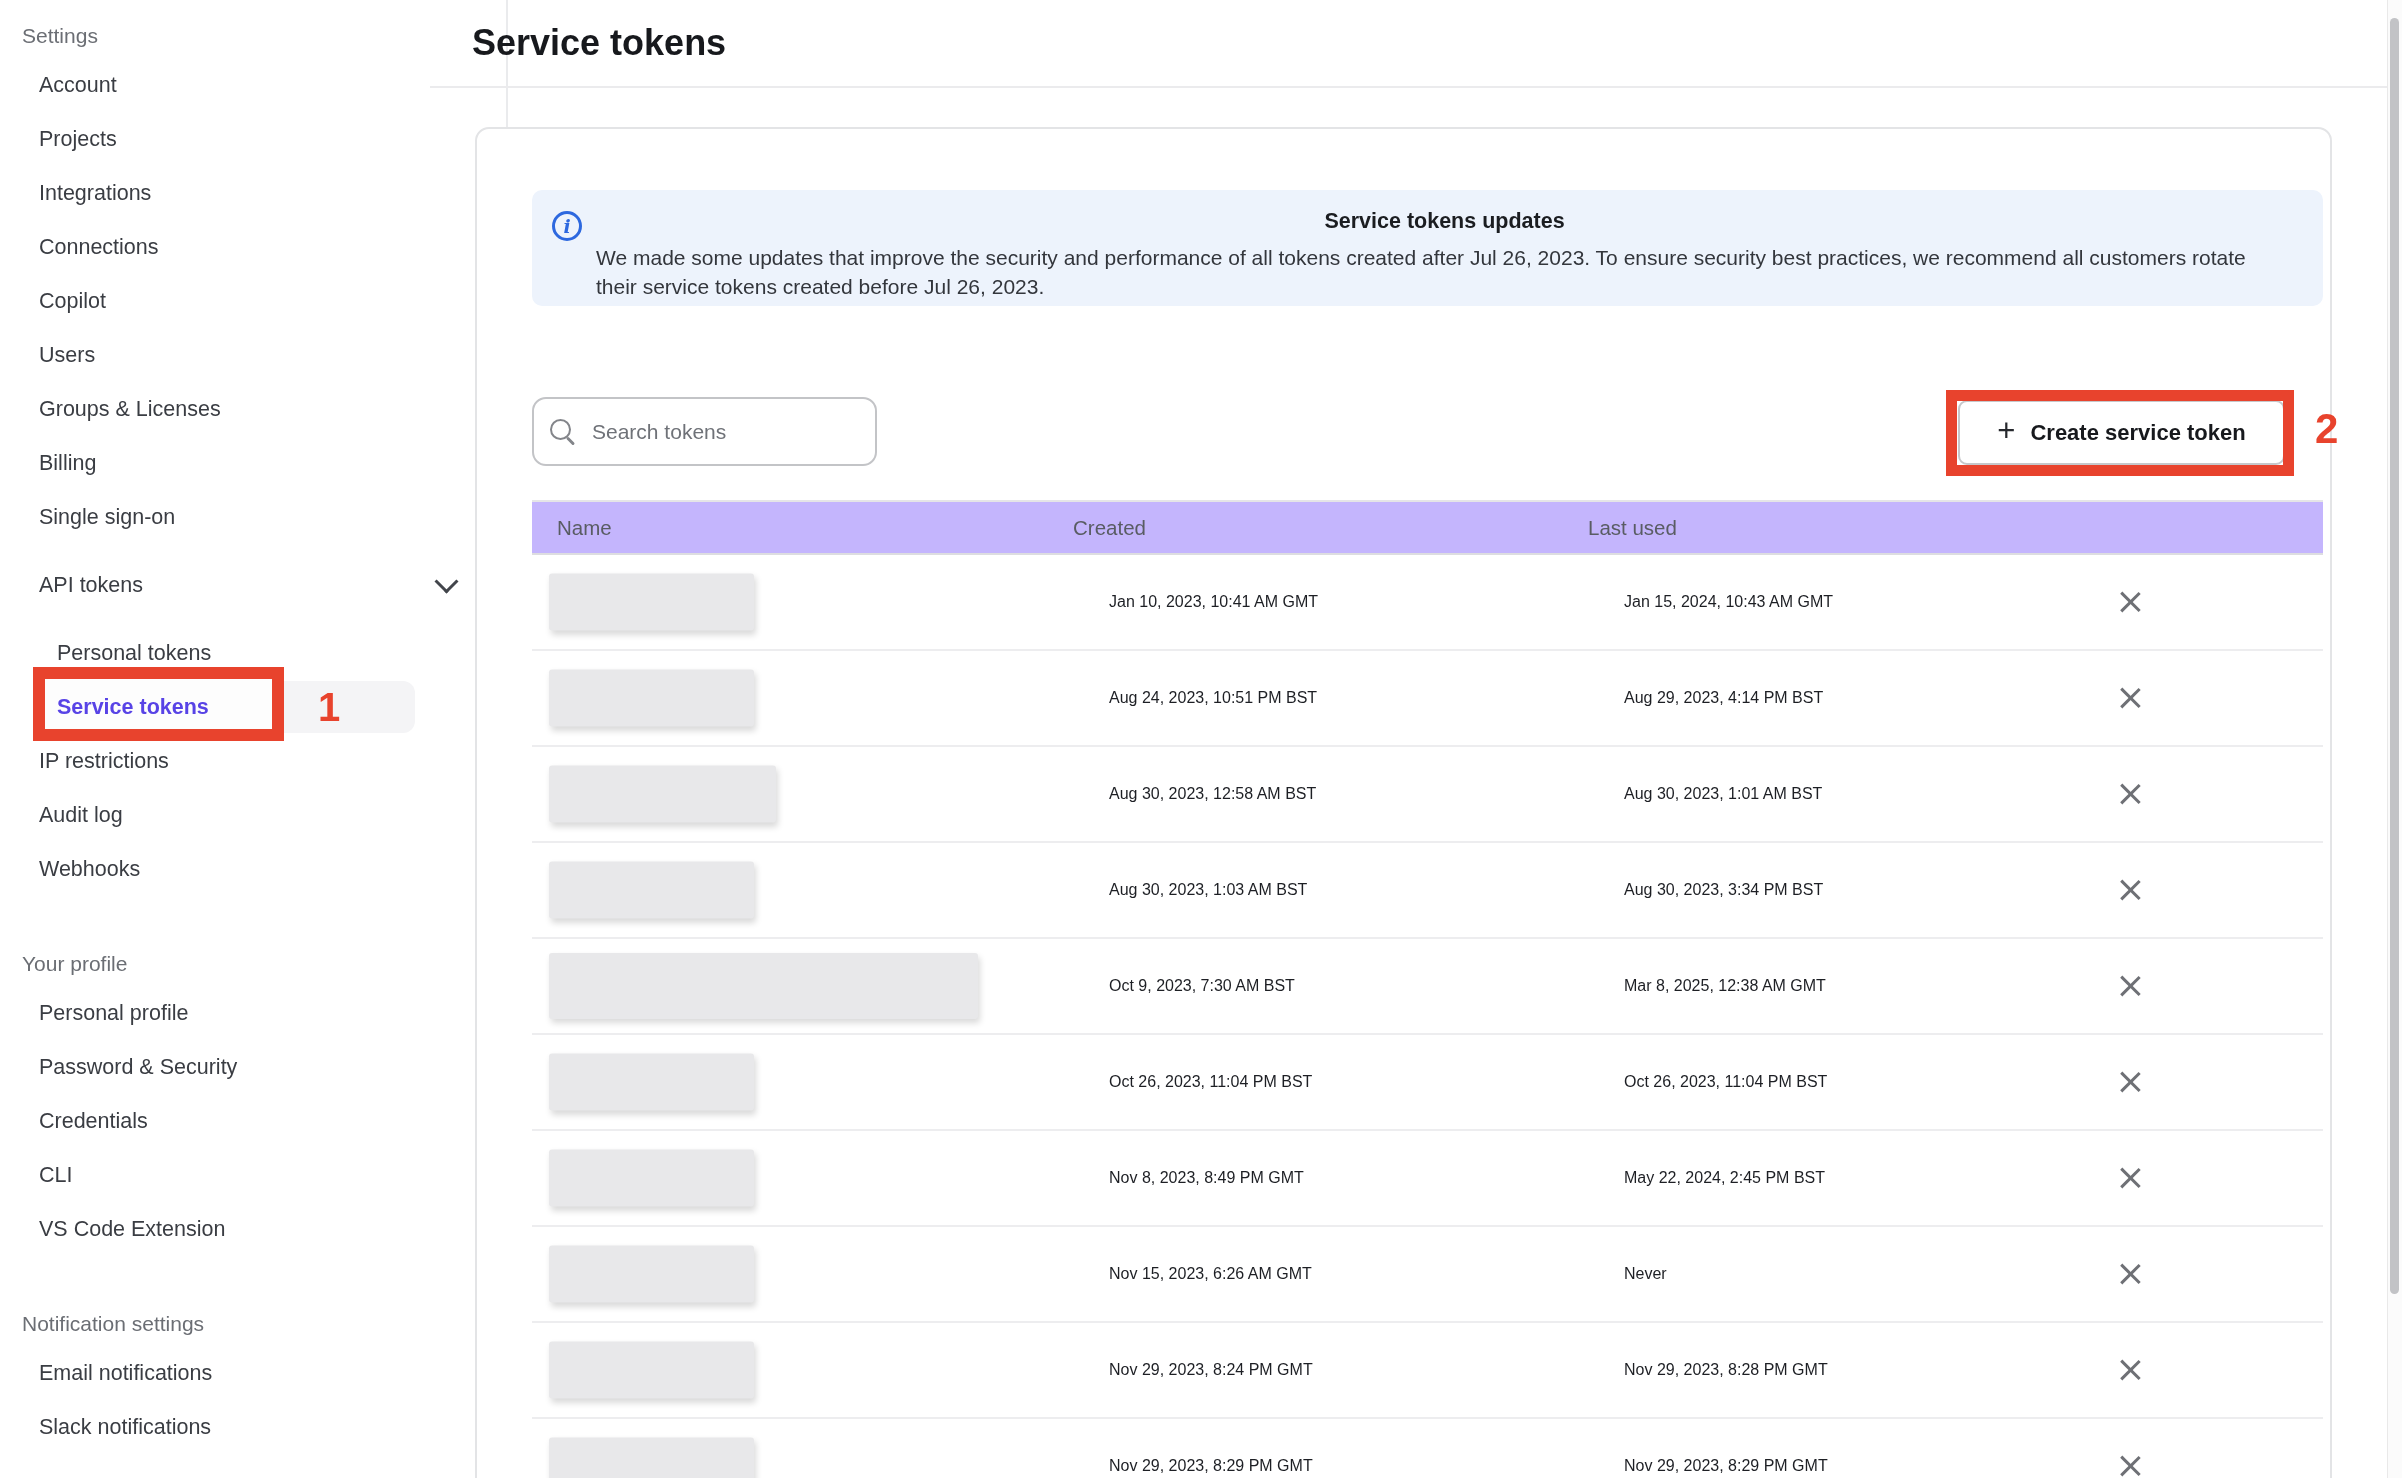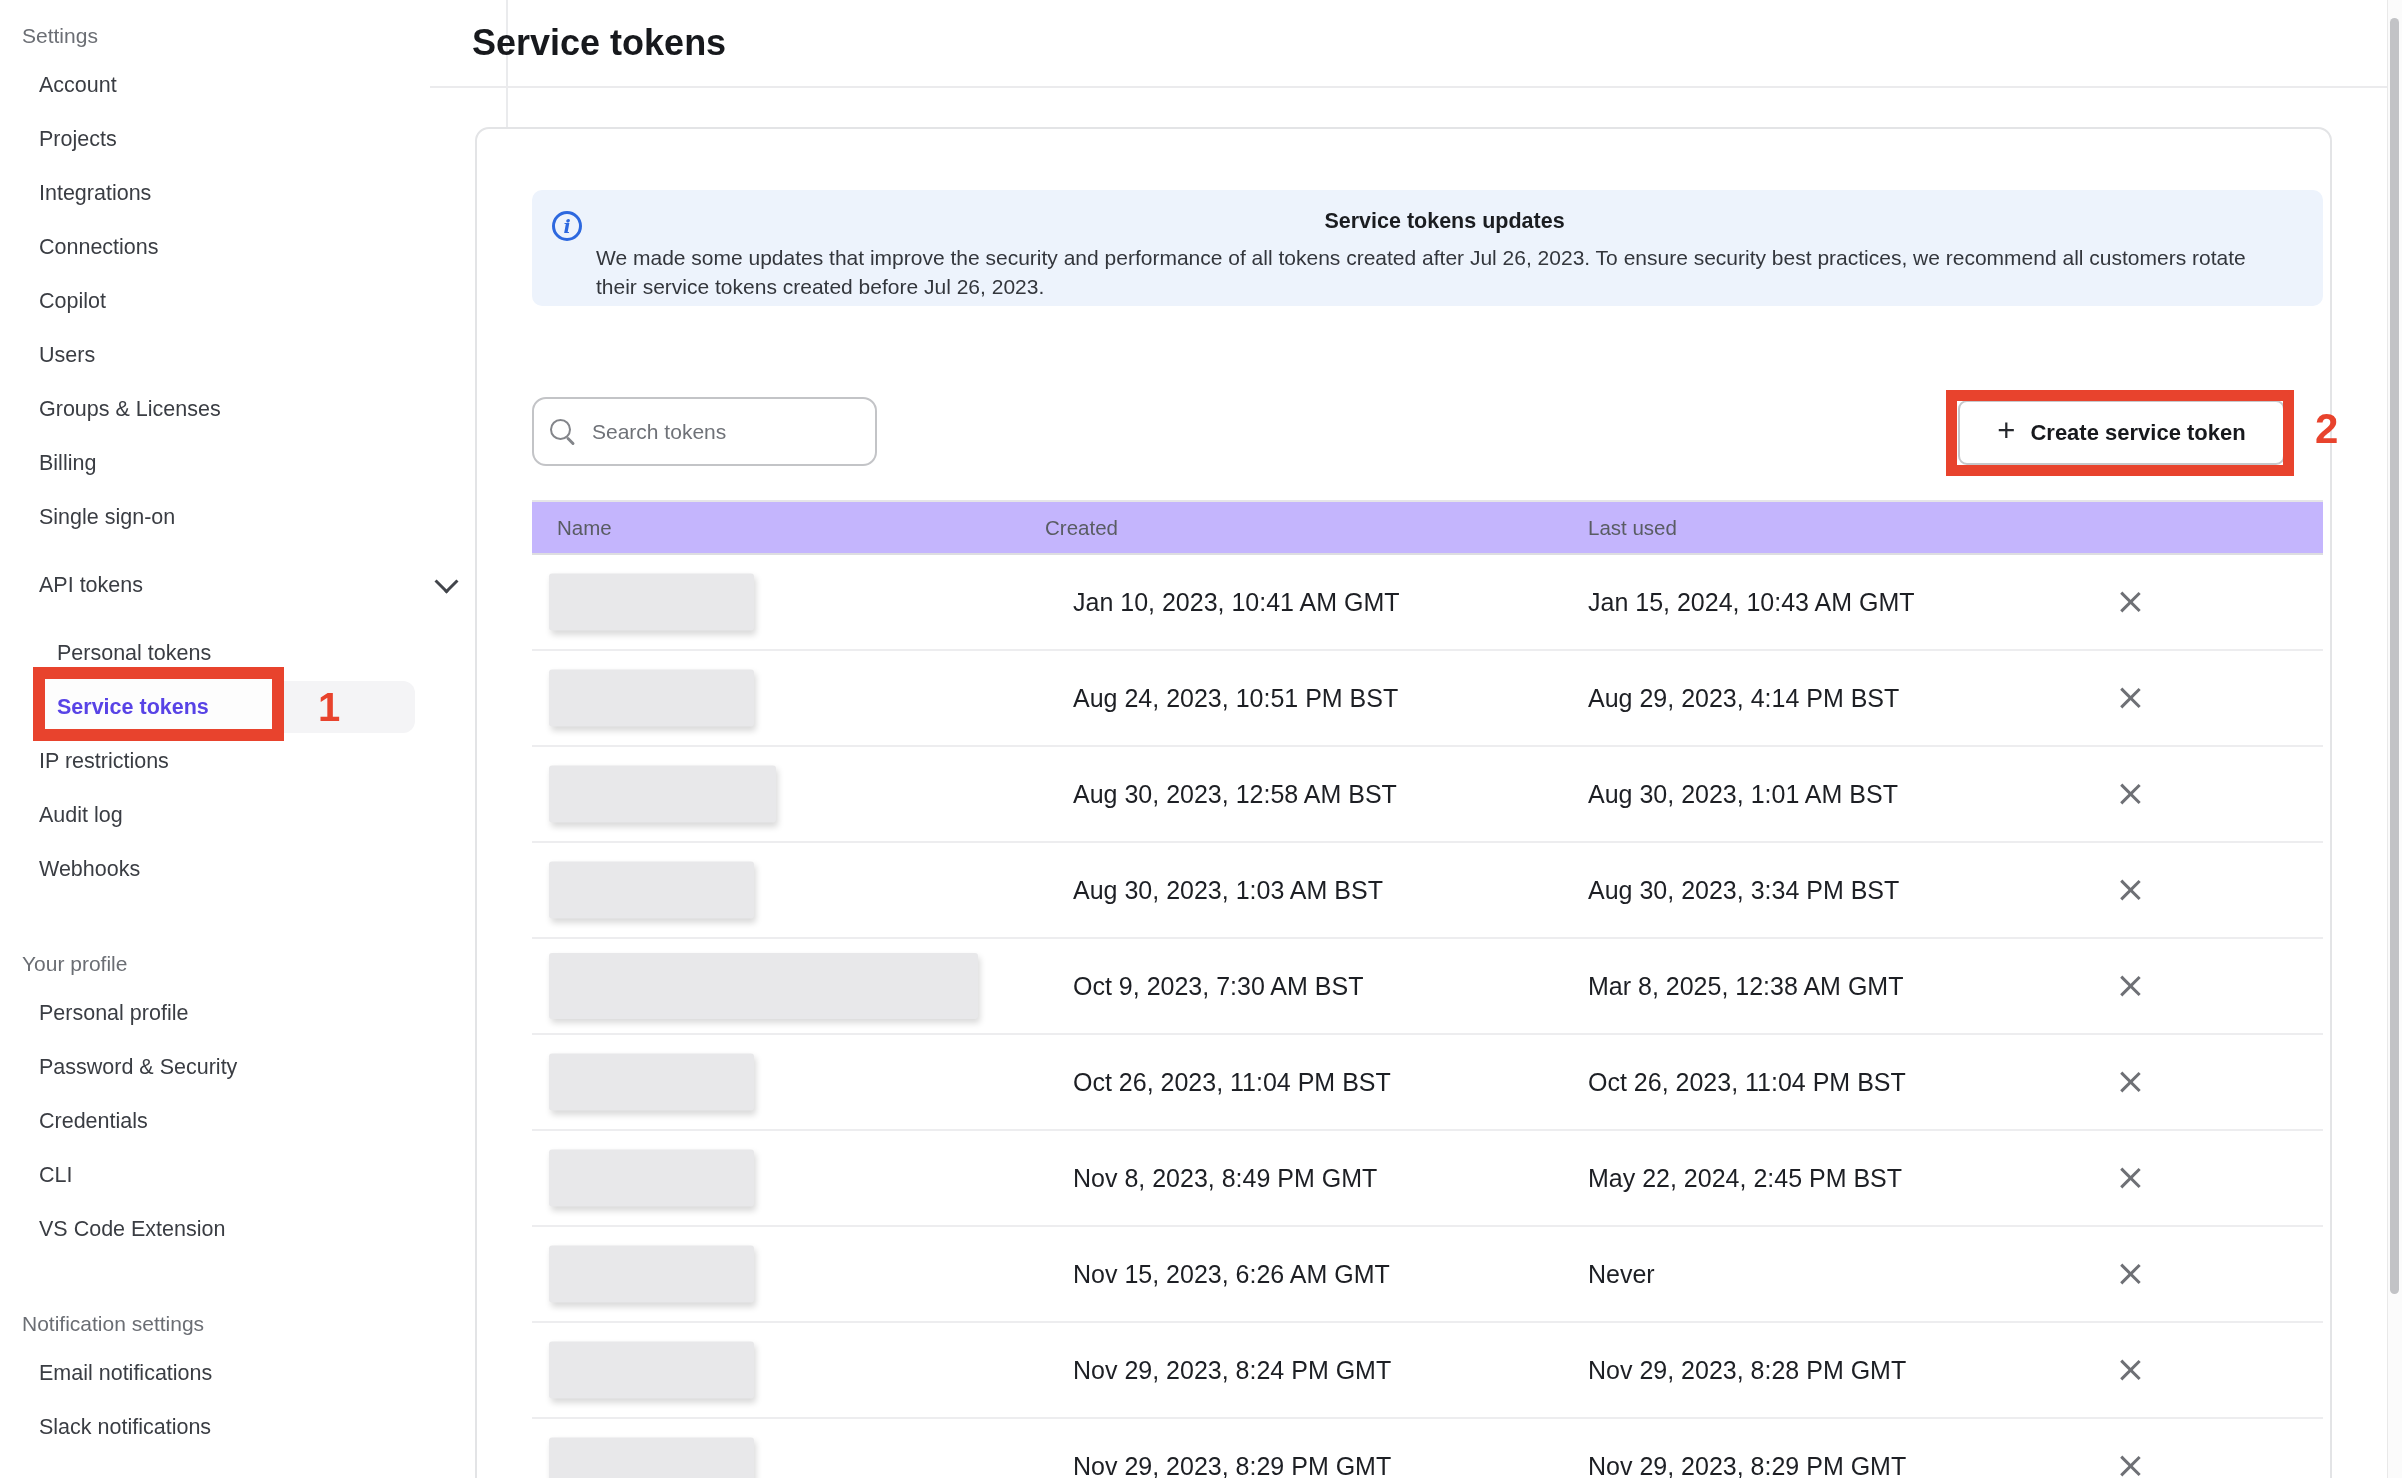--- a/index.html
+++ b/index.html
@@ -59,28 +59,28 @@
           gap:15px;font-size:22px;font-weight:600;color:#17191d;cursor:pointer;font-family:inherit;box-sizing:border-box;}
   .plus{font-size:31px;font-weight:400;color:#26282d;line-height:1;margin-top:-4px;}
   .anno-box-2{position:absolute;left:1469px;top:261px;width:348px;height:86px;border:11px solid #e8432d;
           box-sizing:border-box;pointer-events:none;}
   .anno-label-2{position:absolute;left:1838px;top:276px;color:#e8432d;font-size:42px;font-weight:700;}
 
   
   .table{position:absolute;left:55px;top:371px;width:1791px;}
   .t-head{position:relative;height:51px;background:#c4b5fd;border-top:2px solid #e5e5e7;border-bottom:2px solid #dddde0;}
   .t-col{position:absolute;top:50%;transform:translateY(-50%);font-size:20.5px;color:#595c63;font-weight:500;}
-  .col-name{left:25px}.col-created{left:513px}.col-last{left:1056px}
+  .col-name{left:25px}.col-created{left:541px}.col-last{left:1056px}
   .t-row{position:relative;height:94px;border-bottom:2px solid #ededef;}
   .ph{position:absolute;left:17px;top:50%;transform:translateY(-50%);background:#e8e8ea;border-radius:3px;
       box-shadow:2px 4px 6px rgba(0,0,0,.15);}
   .ph.md{width:205px;height:57px}
   .ph.lg{width:227px;height:57px}
   .ph.xl{width:429px;height:66px}
-  .cell{position:absolute;top:50%;transform:translateY(-50%);font-size:25px;font-weight:500;color:#1d1f24;white-space:nowrap;}
+  .cell{position:absolute;top:50%;transform:translateY(-50%);font-size:16px;font-weight:500;color:#1d1f24;white-space:nowrap;margin-left:36px;}
   .cell.created{left:541px}
   .cell.lastused{left:1056px}
   .del-btn{position:absolute;left:1583px;top:50%;transform:translateY(-50%);width:30px;height:30px;
       cursor:pointer;background:none;border:none;padding:0;}
   .x-icon{position:relative;display:block;width:30px;height:30px;}
   .x-icon::before,.x-icon::after{content:"";position:absolute;left:13.5px;top:2px;width:2.5px;height:26px;background:#6e7075;}
   .x-icon::before{transform:rotate(45deg);}
   .x-icon::after{transform:rotate(-45deg);}
 
   

